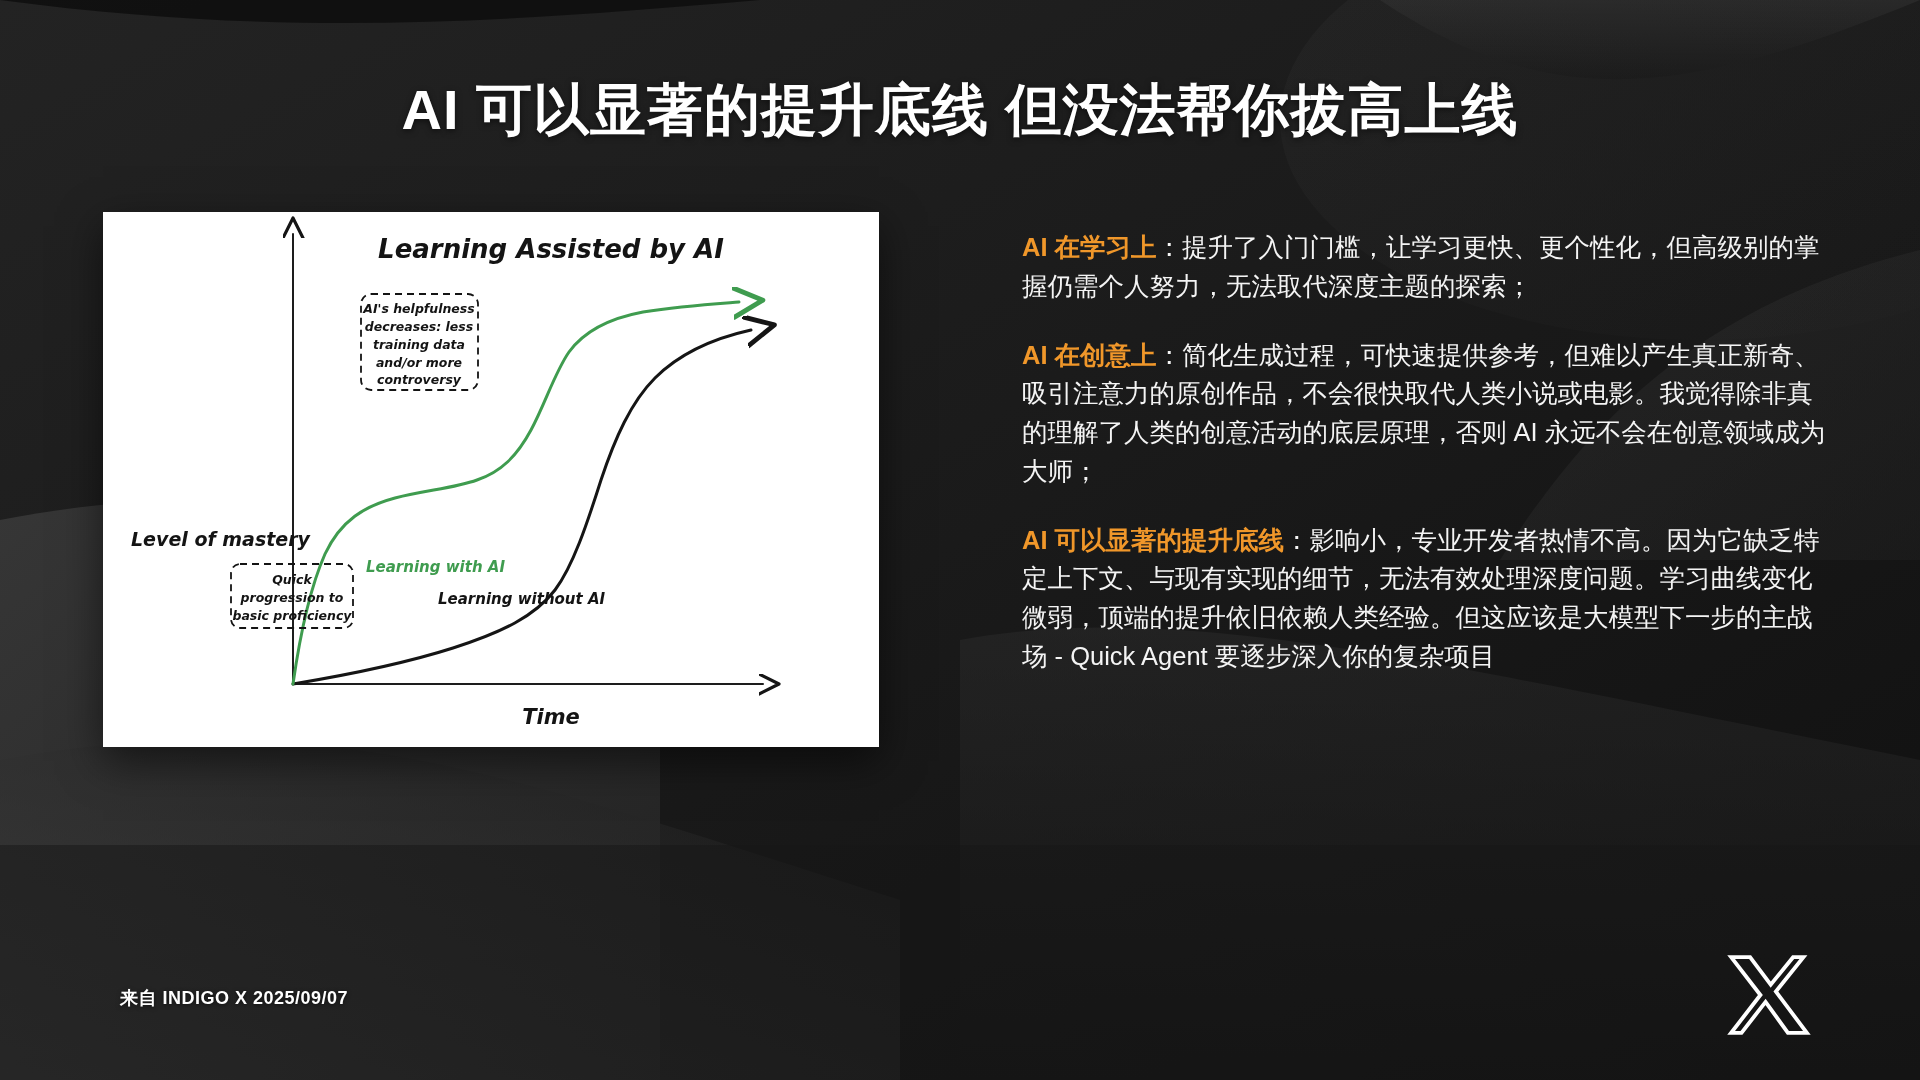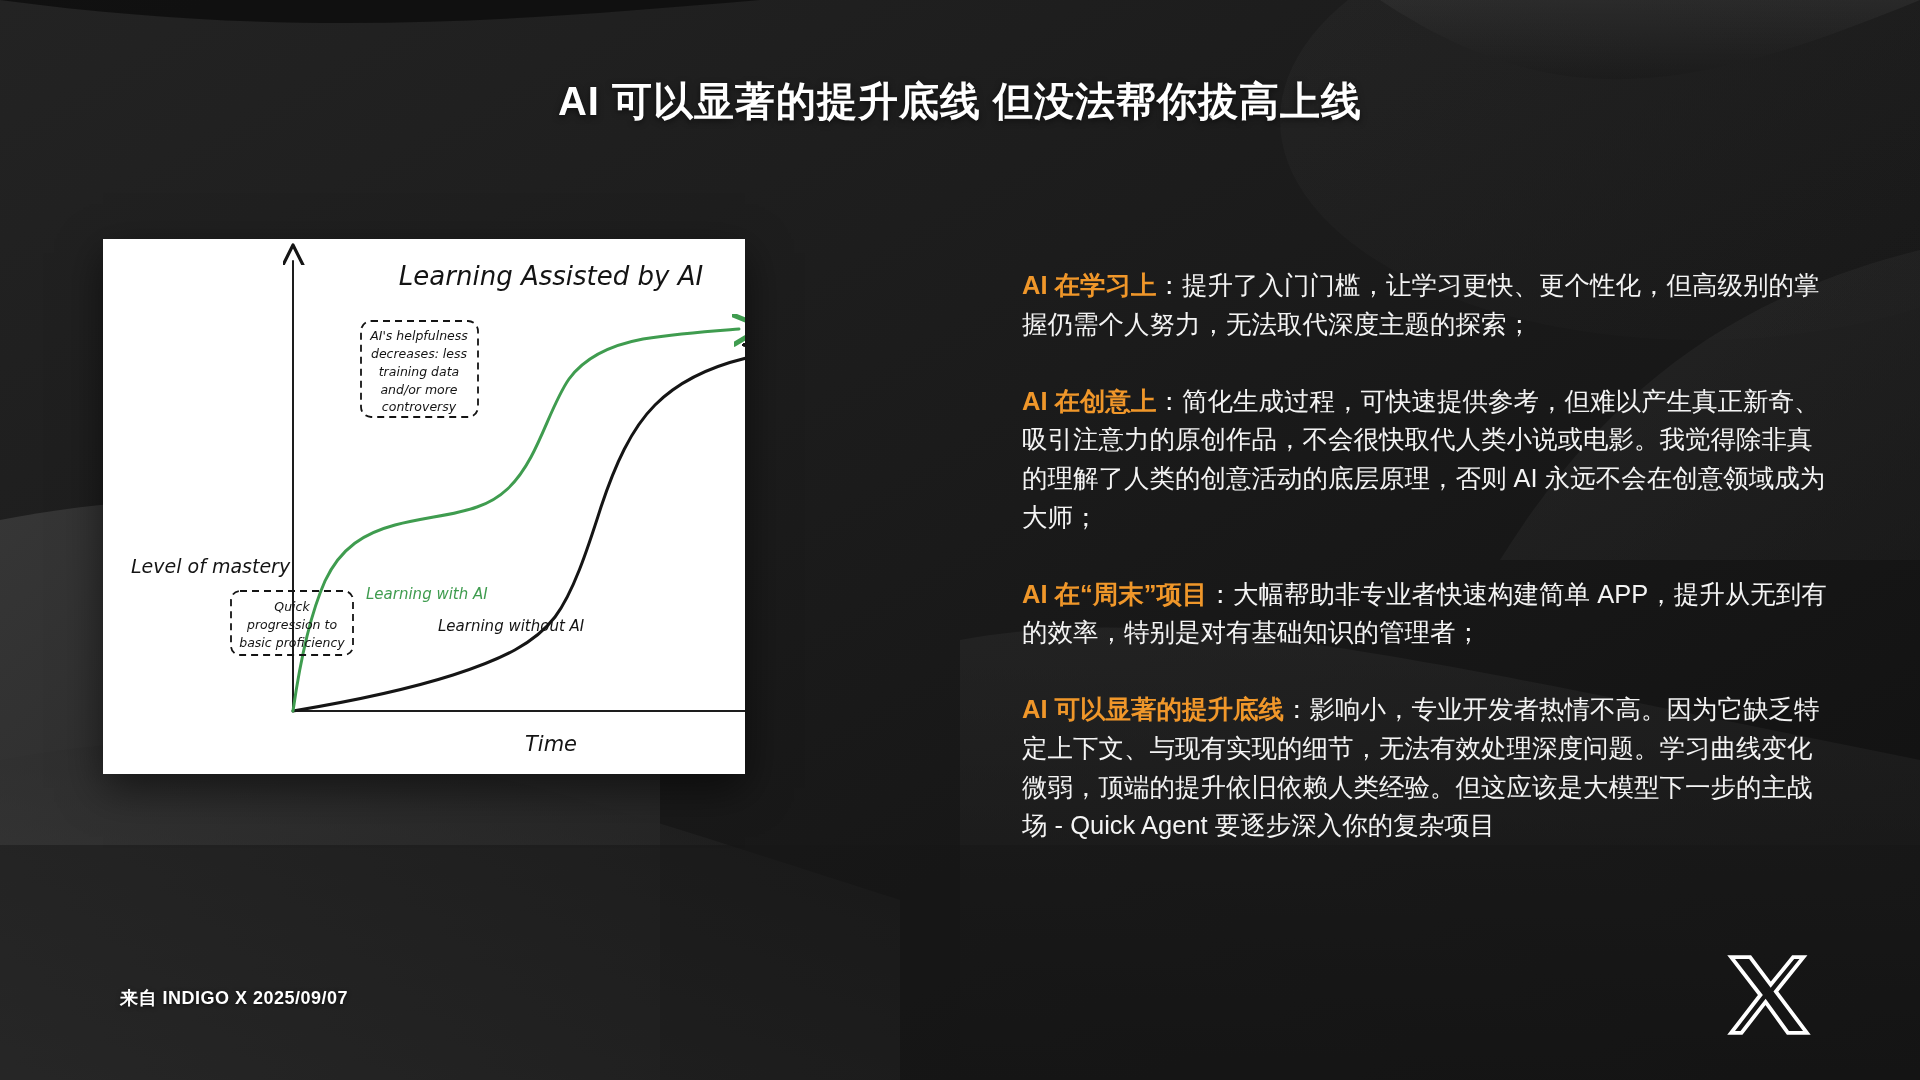--- a/index.html
+++ b/index.html
@@ -13,37 +13,38 @@
   
   #bg { position:absolute; inset:0; overflow:hidden; z-index:0; }
   #bg svg { display:block; width:1920px; height:1080px; }
 
   
   #title {
     position:absolute;
     top:78px; left:0; width:1920px;
     text-align:center;
     color:#ffffff;
-    font-size:40px;
+    font-size:56px;
     font-weight:bold;
     letter-spacing:1px;
     line-height:1.15;
     z-index:5;
     text-shadow:0 2px 6px rgba(0,0,0,.55);
   }
 
   
   #chart-card {
     position:absolute;
-    left:103px; top:239px;
-    width:642px; height:535px;
+    left:103px; top:212px;
+    width:776px; height:535px;
     background:#ffffff;
     z-index:4;
     box-shadow:0 14px 40px rgba(0,0,0,.55);
     overflow:hidden;
+    font-weight:bold;
   }
   #chart-card svg { display:block; width:708px; height:535px; }
 
   
   #chart-reflection {
     position:absolute;
     left:103px; top:757px;
     width:708px; height:108px;
     z-index:3;
     overflow:hidden;
@@ -63,21 +64,21 @@
   
   #copy {
     position:absolute;
     left:1022px; top:228px;
     width:812px;
     z-index:5;
     color:#f2f2f2;
     font-size:25.5px;
     line-height:1.52;
   }
-  #copy .para { margin-bottom:30px;margin-top:38px; }
+  #copy .para { margin-bottom:30px; }
   #copy .para:last-child { margin-bottom:0; }
   #copy .lead { color:#f0972a; font-weight:bold; }
   #copy .body { color:#f4f4f4; }
 
   
   #credit {
     position:absolute;
     left:120px; top:986px;
     color:#ffffff;
     font-size:18px;
@@ -207,23 +208,20 @@
 </div>
 
 <div id="copy">
   <p class="para">
     <span class="lead">AI 在学习上</span><span class="body">：提升了入门门槛，让学习更快、更个性化，但高级别的掌握仍需个人努力，无法取代深度主题的探索；</span>
   </p>
   <p class="para">
     <span class="lead">AI 在创意上</span><span class="body">：简化生成过程，可快速提供参考，但难以产生真正新奇、吸引注意力的原创作品，不会很快取代人类小说或电影。我觉得除非真的理解了人类的创意活动的底层原理，否则 AI 永远不会在创意领域成为大师；</span>
   </p>
   <p class="para">
-    <span class="lead">AI 在“周末”项目</span><span class="body">：大幅帮助非专业者快速构建简单 APP，提升从无到有的效率，特别是对有基础知识的管理者；</span>
-  </p>
-  <p class="para">
     <span class="lead">AI 可以显著的提升底线</span><span class="body">：影响小，专业开发者热情不高。因为它缺乏特定上下文、与现有实现的细节，无法有效处理深度问题。学习曲线变化微弱，顶端的提升依旧依赖人类经验。但这应该是大模型下一步的主战场 - Quick Agent 要逐步深入你的复杂项目</span>
   </p>
 </div>
 
 <div id="credit">来自 INDIGO X 2025/09/07</div>
 
 <div id="x-logo">
   <svg viewBox="0 0 100 100" aria-hidden="true">
     <g fill="none" stroke="#ffffff" stroke-width="4.5" stroke-linejoin="miter">
       <path d="M6,6 L40,50 L6,94 L18,94 L46,58 L72,94 L94,94 L58,46 L90,6 L78,6 L52,38 L28,6 Z"></path>

